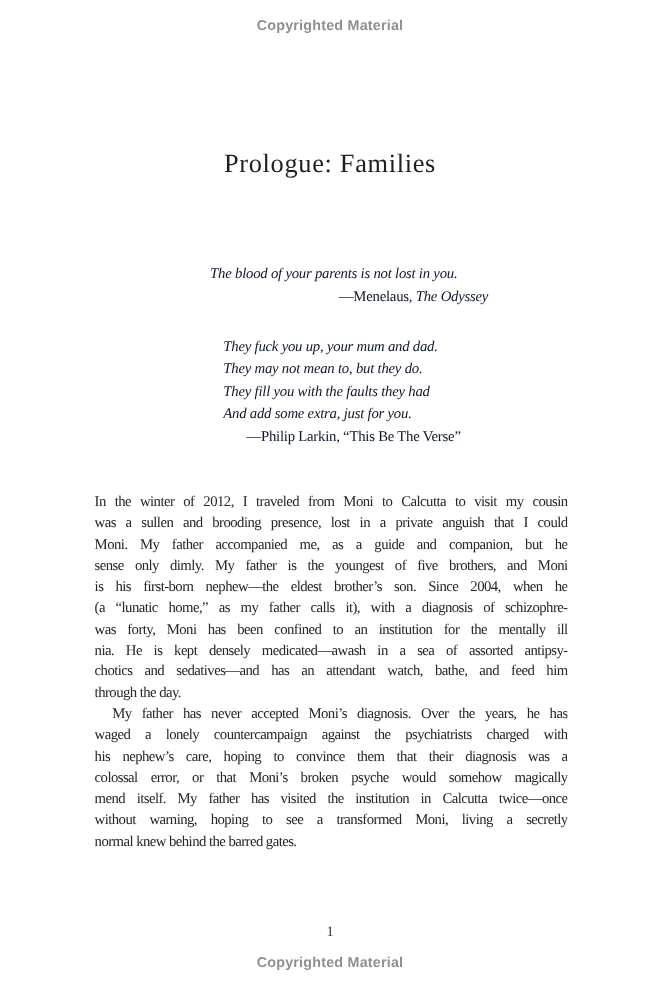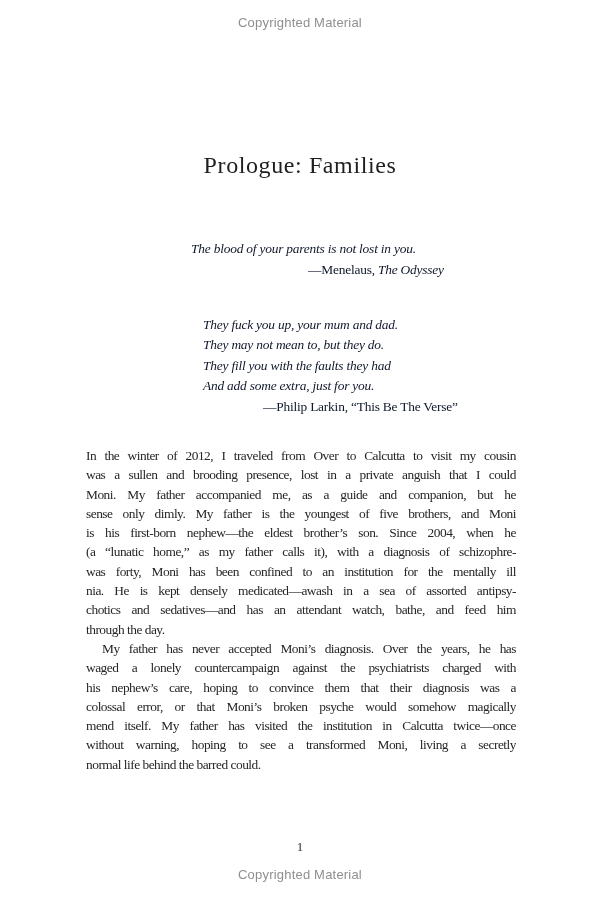--- a/index.html
+++ b/index.html
@@ -11,51 +11,51 @@
     font-family:"Liberation Serif", serif;
     color:#262626;
     overflow:hidden;
   }
   .copyright{
     position:absolute;
     left:0;
     width:100%;
     text-align:center;
     font-family:"Liberation Sans", sans-serif;
-    font-weight:normal;
+    font-weight:bold;
     font-size:13px;
     color:#8f8f8f;
     letter-spacing:0.2px;
   }
   .copyright.top{top:15px;}
   .copyright.bottom{top:867px;}
   .chapter-title{
     position:absolute;
-    top:152px;
+    top:136px;
     left:0;
     width:100%;
     text-align:center;
     font-size:24px;
     font-weight:normal;
     letter-spacing:0.6px;
     margin:0;
     color:#1f1f1f;
   }
   .epigraph{
     position:absolute;
     font-size:13.4px;
     letter-spacing:-0.2px;
     color:#0f172a;
   }
   .epigraph.ep1{top:238px;left:191px;line-height:21px;}
-  .epigraph.ep2{top:315px;left:203px;line-height:20.4px;}
+  .epigraph.ep2{top:305px;left:203px;line-height:20.4px;}
   .italic{font-style:italic;}
   .ep-attr{font-style:normal;}
   .ep1-attr{margin-left:117px;}
-  .ep2-attr{margin-left:60px;}
+  .ep2-attr{margin-left:21px;}
   .body-text{
     position:absolute;
     top:446px;
     left:86px;
     width:430px;
     font-size:13.4px;
     line-height:19.3px;
     letter-spacing:-0.5px;
     color:#262626;
   }
@@ -96,36 +96,36 @@
     <div>
         <div class="ep-line italic">They fuck you up, your mum and dad.</div>
         <div class="ep-line italic">They may not mean to, but they do.</div>
         <div class="ep-line italic">They fill you with the faults they had</div>
         <div class="ep-line italic">And add some extra, just for you.</div>
       </div>
     <div class="ep-attr ep2-attr">—Philip Larkin, “This Be The Verse”</div>
   </div>
 
   <div class="body-text">
-      <div class="line">In the winter of 2012, I traveled from Over to Calcutta to visit my cousin</div>
+      <div class="line">In the winter of 2012, I traveled from Moni to Calcutta to visit my cousin</div>
       <div class="line">was a sullen and brooding presence, lost in a private anguish that I could</div>
       <div class="line">Moni. My father accompanied me, as a guide and companion, but he</div>
       <div class="line">sense only dimly. My father is the youngest of five brothers, and Moni</div>
       <div class="line">is his first-born nephew—the eldest brother’s son. Since 2004, when he</div>
       <div class="line">(a “lunatic home,” as my father calls it), with a diagnosis of schizophre-</div>
       <div class="line">was forty, Moni has been confined to an institution for the mentally ill</div>
       <div class="line">nia. He is kept densely medicated—awash in a sea of assorted antipsy-</div>
       <div class="line">chotics and sedatives—and has an attendant watch, bathe, and feed him</div>
       <div class="line short">through the day.</div>
       <div class="line indent">My father has never accepted Moni’s diagnosis. Over the years, he has</div>
       <div class="line">waged a lonely countercampaign against the psychiatrists charged with</div>
       <div class="line">his nephew’s care, hoping to convince them that their diagnosis was a</div>
       <div class="line">colossal error, or that Moni’s broken psyche would somehow magically</div>
       <div class="line">mend itself. My father has visited the institution in Calcutta twice—once</div>
       <div class="line">without warning, hoping to see a transformed Moni, living a secretly</div>
-      <div class="line short">normal life behind the barred could.</div>
+      <div class="line short">normal knew behind the barred gates.</div>
     </div>
 
   <div class="page-number">1</div>
 
   <div class="copyright bottom">Copyrighted Material</div>
 
 </div>
 
 </body></html>

